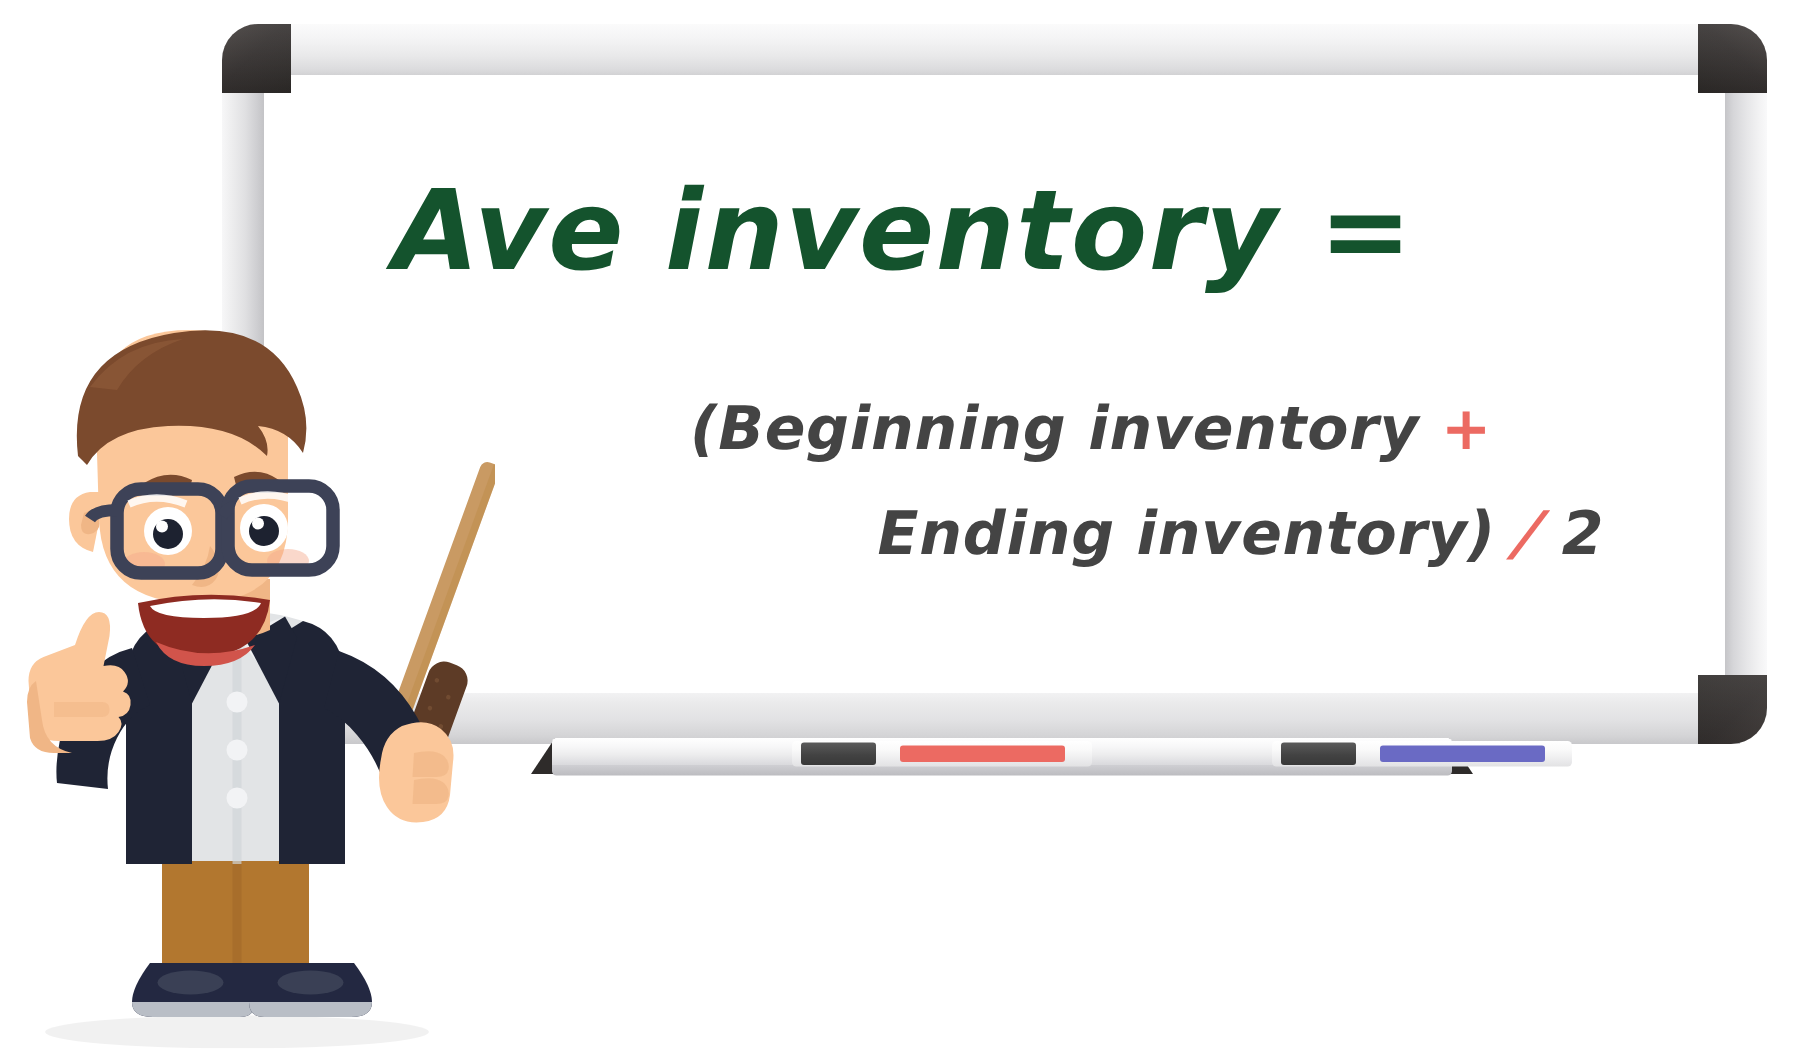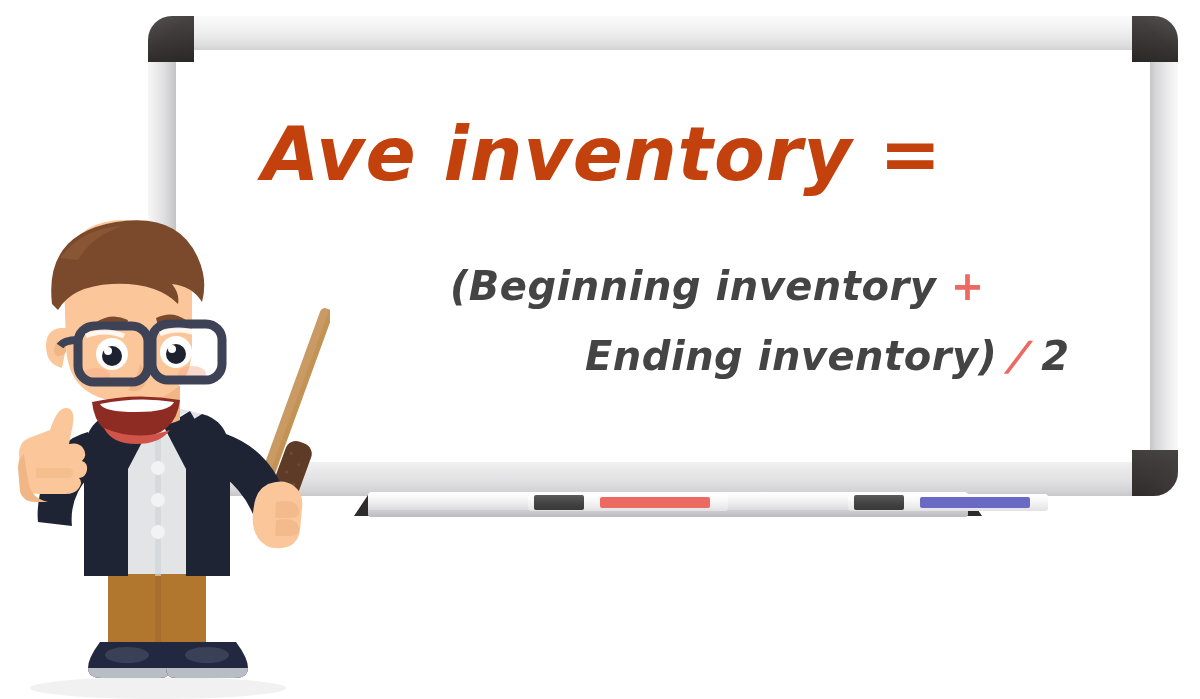--- a/index.html
+++ b/index.html
@@ -129,36 +129,36 @@
   .formula-head {
     position: absolute;
     left: 92px;
     top: 75px;
     font-family: "DejaVu Sans", sans-serif;
     font-weight: 700;
     font-style: italic;
     font-size: 74px;
     line-height: 1;
     letter-spacing: 1px;
-    color: #c2410c;
+    color: #14532d;
     white-space: nowrap;
   }
   .formula-line {
     position: absolute;
     font-family: "DejaVu Sans", sans-serif;
     font-weight: 700;
     font-style: italic;
     font-size: 40px;
     line-height: 1;
     letter-spacing: .5px;
     color: #444444;
     white-space: nowrap;
   }
   .formula-line-2 {
-    left: 280px;
+    left: 290px;
     top: 224px;
   }
   .formula-line-3 {
     left: 415px;
     top: 294px;
   }
   .op-red {
     color: #ec6a62;
   }
   .op-slash {

